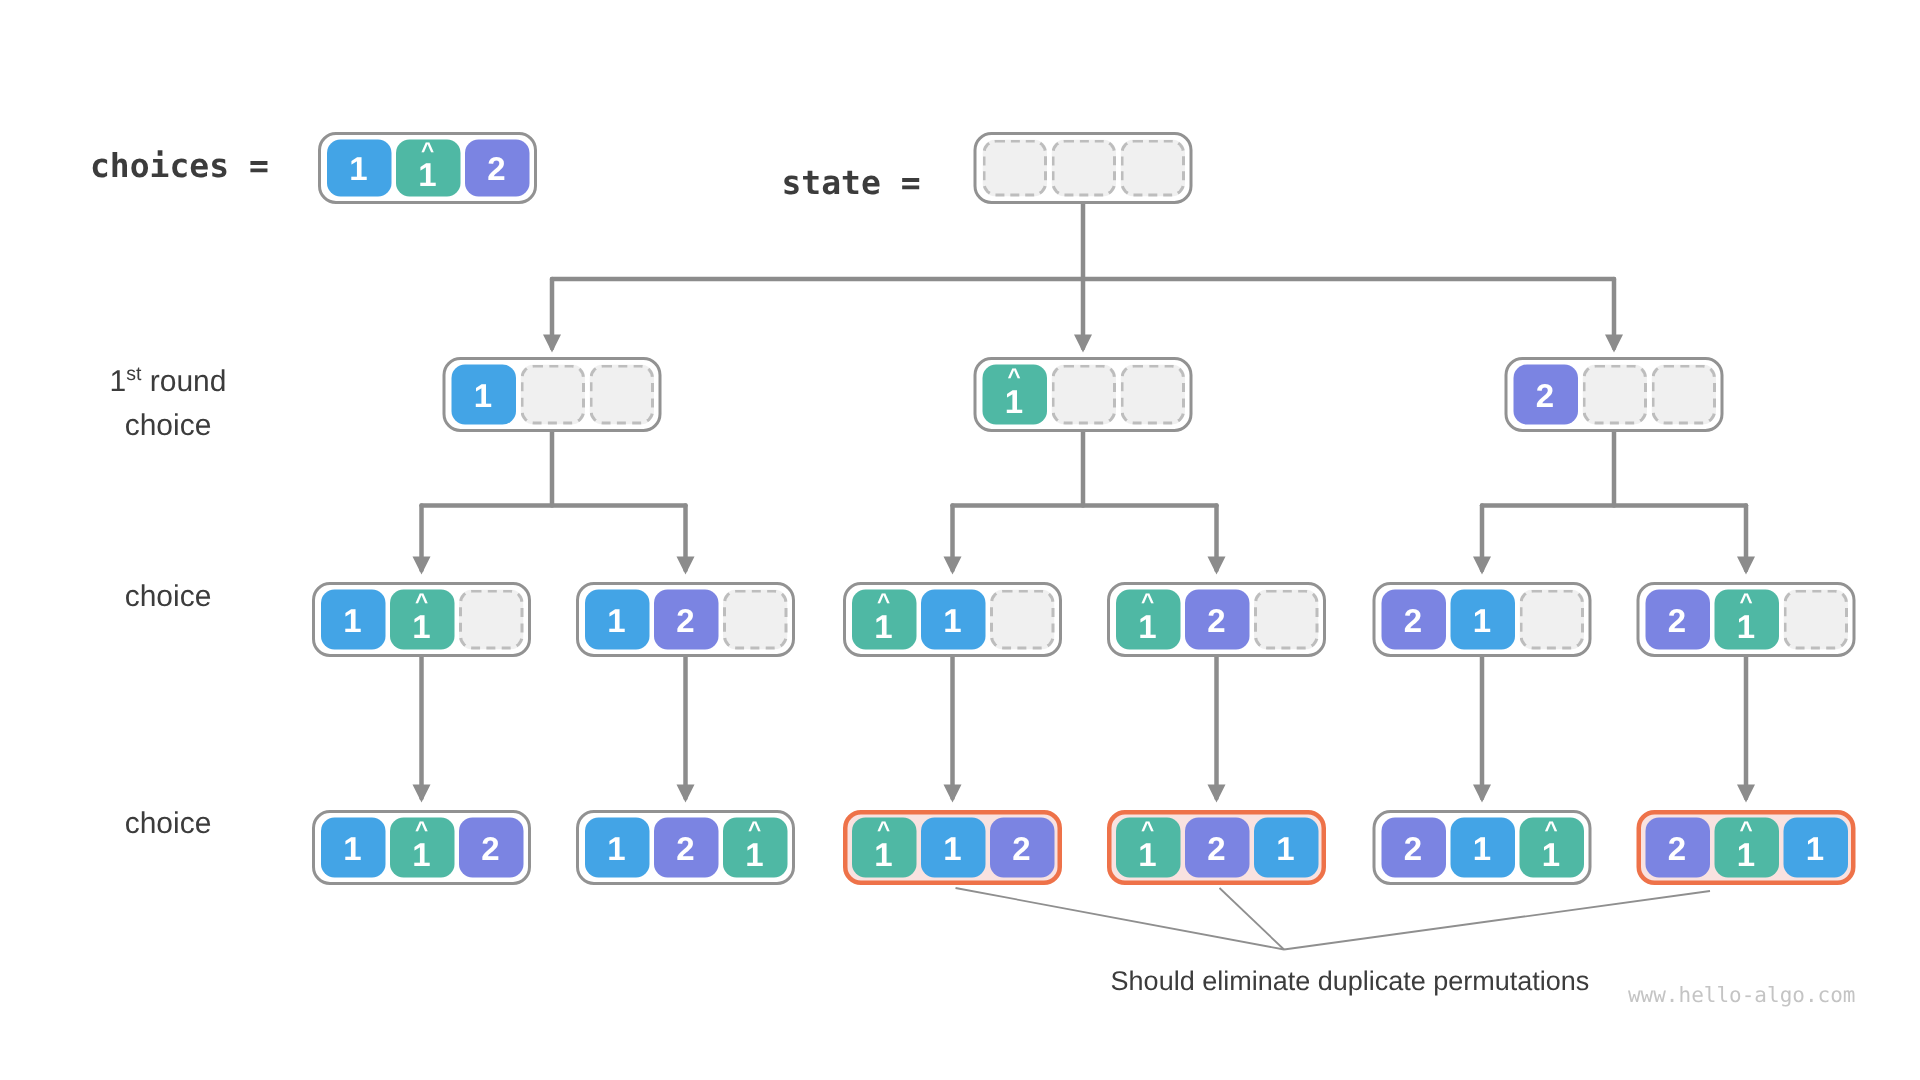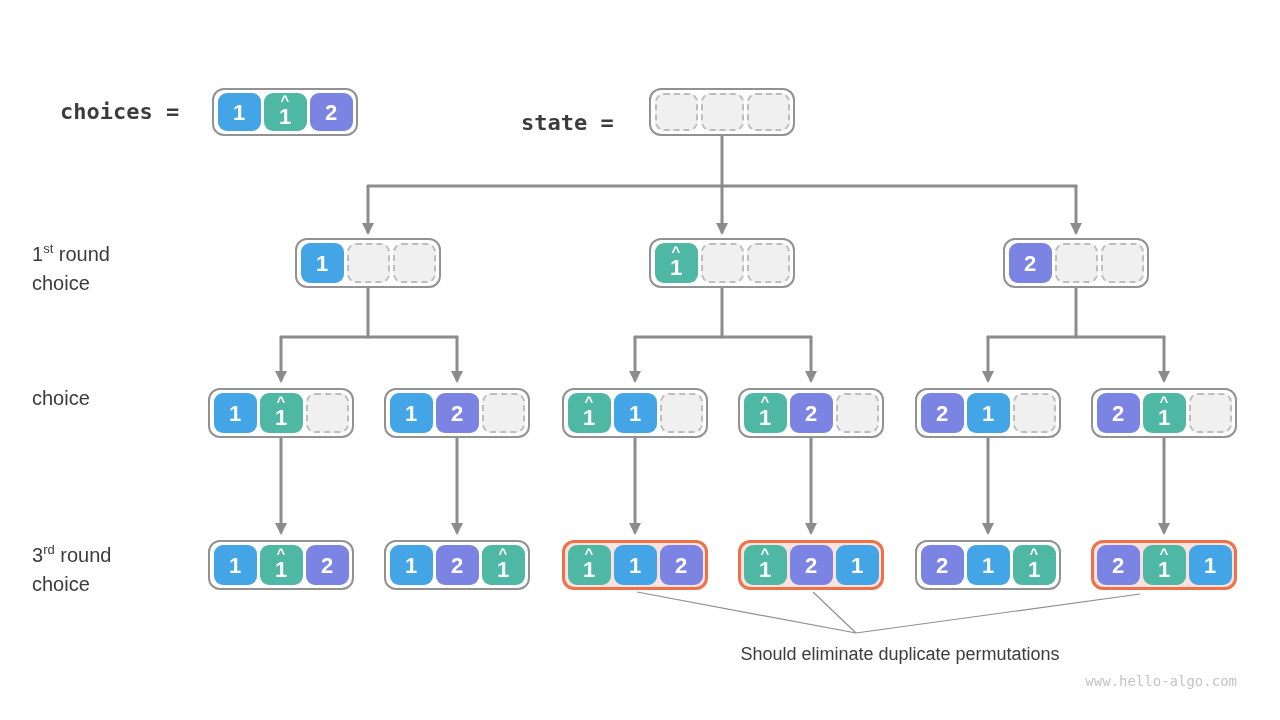--- a/index.html
+++ b/index.html
@@ -27,31 +27,31 @@
   .c-teal{background:var(--teal);}
   .c-purple{background:var(--purple);}
   .hat{font-size:15px;line-height:8px;height:8px;margin-bottom:1px;}
   .digit{line-height:21px;}
 
   .hdr-box{top:88px;height:48px;}
   .hdr-box .cell{height:38px;}
 
   
   .round-label{
-    position:absolute;left:32px;width:160px;
+    position:absolute;left:32px;width:160px;text-align:center;
     color:var(--text_dark);font-size:20px;line-height:29px;
   }
   .round-label sup{font-size:13px;}
 
   #caption{
     position:absolute;left:620px;top:641px;width:560px;text-align:center;
     color:var(--text_dark);font-size:18px;line-height:26px;
   }
   #watermark{
-    position:absolute;right:43px;top:673px;
+    position:absolute;right:43px;top:656px;
     font-family:"DejaVu Sans Mono",monospace;font-size:14px;color:var(--watermark_color);
   }
   #connectors{position:absolute;left:0;top:0;pointer-events:none;}
 </style>
 </head>
 <body>
 
 <div id="stage">
 
   <svg id="connectors" width="1280" height="720" viewBox="0 0 1280 720">
@@ -118,21 +118,20 @@
     </div>
 
   <div class="round-label" style="top:234px">
     <div class="rl-line"><span>1</span><sup>st</sup><span> round</span></div>
     <div class="rl-line">choice</div>
   </div>
   <div class="round-label" style="top:384px">
     <div class="rl-line">choice</div>
   </div>
   <div class="round-label" style="top:535px">
-    <div class="rl-line"><span>3</span><sup>rd</sup><span> round</span></div>
     <div class="rl-line">choice</div>
   </div>
 
   <div id="tree">
       <div class="node" style="left: 295px; top: 238px;">
         <div class="cell c-blue">
           <div class="digit">1</div>
         </div>
         <div class="cell empty"></div>
         <div class="cell empty"></div>

